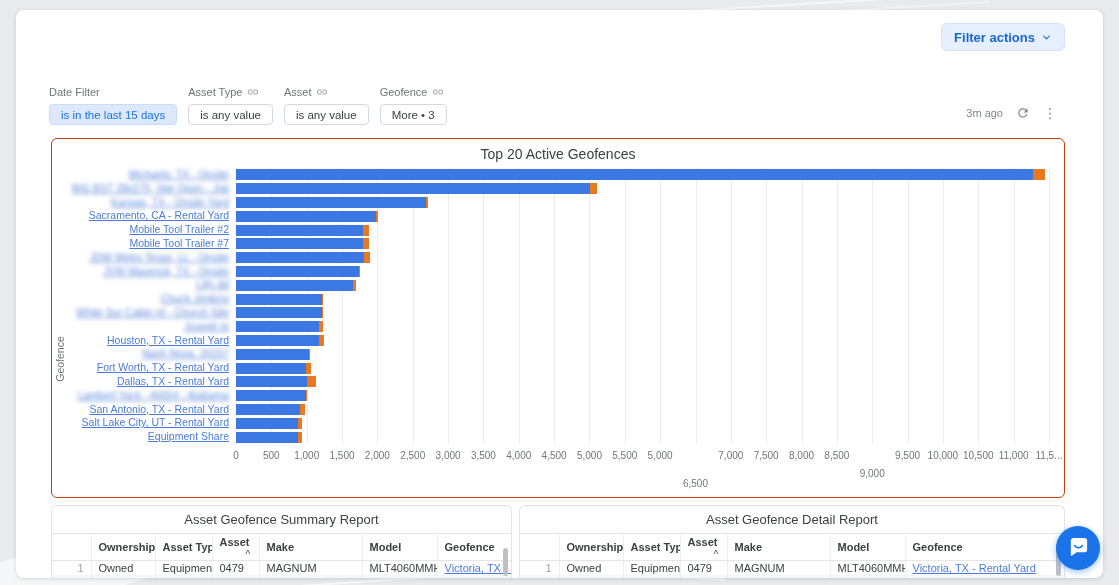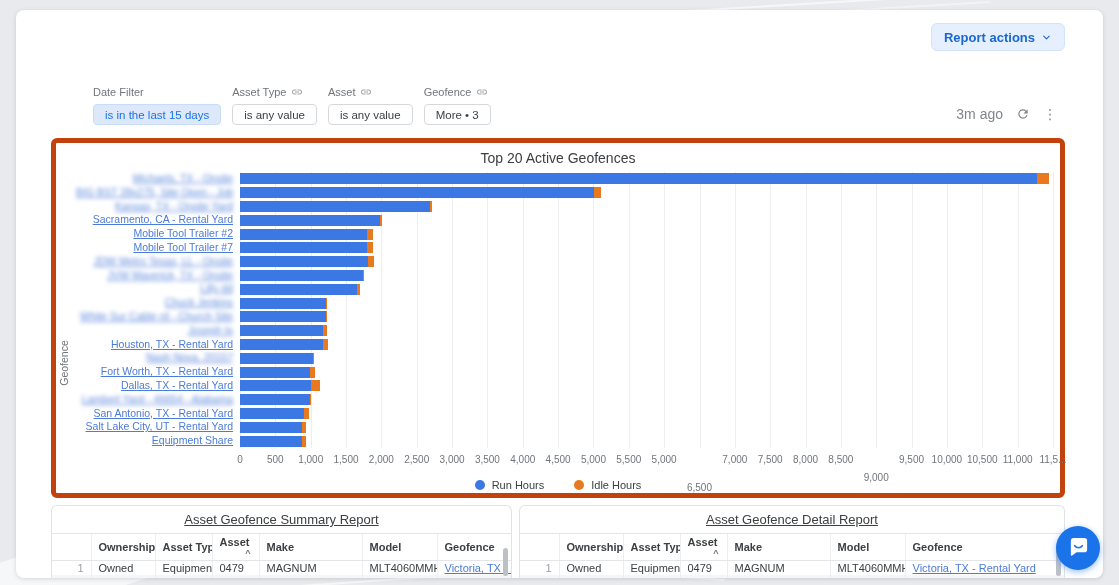--- a/index.html
+++ b/index.html
@@ -30,40 +30,40 @@
   }
   .report-actions {
     position:absolute; right:38px; top:13px; height:28px;
     background:#e5effd; border:1px solid #d2e3fc; border-radius:6px;
     color:#1a67d2; font-size:13px; font-weight:600;
     display:flex; align-items:center; gap:6px; padding:0 12px; cursor:pointer;
   }
   .report-actions svg { display:block; }
 
   
-  .filters { position:absolute; left:33px; top:76px; display:flex; gap:11px; align-items:flex-end;margin-left:44px; }
+  .filters { position:absolute; left:33px; top:76px; display:flex; gap:11px; align-items:flex-end; }
   .filter-group { display:flex; flex-direction:column; gap:6px; }
   .filter-label { font-size:11px; color:#70757a; display:flex; align-items:center; gap:5px; }
   .filter-label svg { display:block; opacity:.75; }
   .pill {
     height:21px; border:1px solid #d6d9dc; border-radius:4px; background:#fff;
     font-size:11.5px; color:#3c4043; display:flex; align-items:center; justify-content:center;
     padding:0 11px; white-space:nowrap; cursor:pointer;
   }
   .pill.active { background:#dde9fb; border-color:#c8dcf8; color:#1a73e8; }
 
   .meta { position:absolute; right:46px; top:96px; display:flex; align-items:center; gap:13px; color:#80868b; }
-  .meta .ago { font-size:14px; }
+  .meta .ago { font-size:11px; }
   .meta svg { display:block; cursor:pointer; }
   .kebab { font-size:14px; color:#80868b; letter-spacing:0; cursor:pointer; line-height:1; }
 
   
   .chart-tile {
     position:absolute; left:35px; top:128px; width:1014px; height:360px;
-    border:5px solid #c2410c; border-radius:6px; background:#fff;
+    border:1px solid #c2410c; border-radius:6px; background:#fff;
   }
   .chart-title { position:absolute; top:7px; left:0; right:0; text-align:center; font-size:14px; color:#3c4043; }
   .y-axis-title {
     position:absolute; left:2px; top:160px; width:120px; text-align:center;
     transform:rotate(-90deg); transform-origin:60px 60px;
     font-size:10.5px; color:#70757a;
   }
   .chart-labels { position:absolute; left:20px; top:29px; width:157px; }
   .y-label {
     height:13.8px; line-height:13.8px; text-align:right; font-size:10.5px;
@@ -86,21 +86,21 @@
   .legend-item { display:flex; align-items:center; gap:7px; font-size:11px; color:#3c4043; cursor:pointer; }
   .legend-dot { width:10px; height:10px; border-radius:50%; }
 
   
   .table-tile {
     position:absolute; top:495px; height:73px; background:#fff;
     border:1px solid #e1e3e6; border-radius:6px 6px 0 0; border-bottom:none; overflow:hidden;
   }
   .table-tile.left  { left:35px;  width:461px; }
   .table-tile.right { left:503px; width:546px; }
-  .table-title { text-align:center; font-size:13px; color:#3c4043; padding-top:6px; height:27px;text-decoration:underline; }
+  .table-title { text-align:center; font-size:13px; color:#3c4043; padding-top:6px; height:27px; }
   table.report { border-collapse:collapse; table-layout:fixed; width:100%; font-size:11px; }
   table.report th {
     font-weight:700; text-align:left; padding:2px 0 2px 7px; height:15px;
     border-top:1px solid #e3e5e8; border-bottom:1px solid #e3e5e8; color:#3c4043;
     white-space:nowrap; overflow:hidden; cursor:pointer;
   }
   table.report th:not(:first-child), table.report td:not(:first-child) { border-left:1px solid #eceef0; }
   table.report td {
     padding:1px 0 1px 7px; height:13px; white-space:nowrap; overflow:hidden; color:#3c4043;
   }
@@ -126,21 +126,21 @@
 <div class="deco deco-tr1"></div>
 <div class="deco deco-tr2"></div>
 <div class="deco deco-bl"></div>
 <div class="deco deco-bc1"></div>
 <div class="deco deco-bc2"></div>
 
 <div class="card">
 
 
   <div class="report-actions">
-    <span>Report actions</span>
+    <span>Filter actions</span>
     <span>
       <svg width="11" height="11" viewBox="0 0 24 24">
           <path d="M6 9l6 6 6-6" fill="none" stroke="#1a67d2" stroke-width="2.4" stroke-linecap="round" stroke-linejoin="round"></path>
         </svg>
     </span>
   </div>
 
   <div class="filters">
     <div class="filter-group">
       <div class="filter-label">
@@ -359,30 +359,20 @@
         <span class="x-tick" style="left: 64.6552%;">7,500</span>
         <span class="x-tick" style="left: 68.9655%;">8,000</span>
         <span class="x-tick" style="left: 73.2759%;">8,500</span>
         <span class="x-tick" style="left: 77.5862%; margin-top: 18px;">9,000</span>
         <span class="x-tick" style="left: 81.8966%;">9,500</span>
         <span class="x-tick" style="left: 86.2069%;">10,000</span>
         <span class="x-tick" style="left: 90.5172%;">10,500</span>
         <span class="x-tick" style="left: 94.8276%;">11,000</span>
         <span class="x-tick" style="left: 99.1379%;">11,5...</span>
       </div>
-    <div class="legend" id="legend">
-        <div class="legend-item">
-          <span class="legend-dot" style="background: rgb(59, 120, 228);"></span>
-          <span>Run Hours</span>
-        </div>
-        <div class="legend-item">
-          <span class="legend-dot" style="background: rgb(232, 121, 30);"></span>
-          <span>Idle Hours</span>
-        </div>
-      </div>
   </div>
 
   <div class="table-tile left" id="table-0">
     <div class="vscroll"></div>
   <div class="table-title">Asset Geofence Summary Report</div>
       <table class="report">
         <colgroup>
           <col style="width: 39px;">
           <col style="width: 64px;">
           <col style="width: 57px;">

